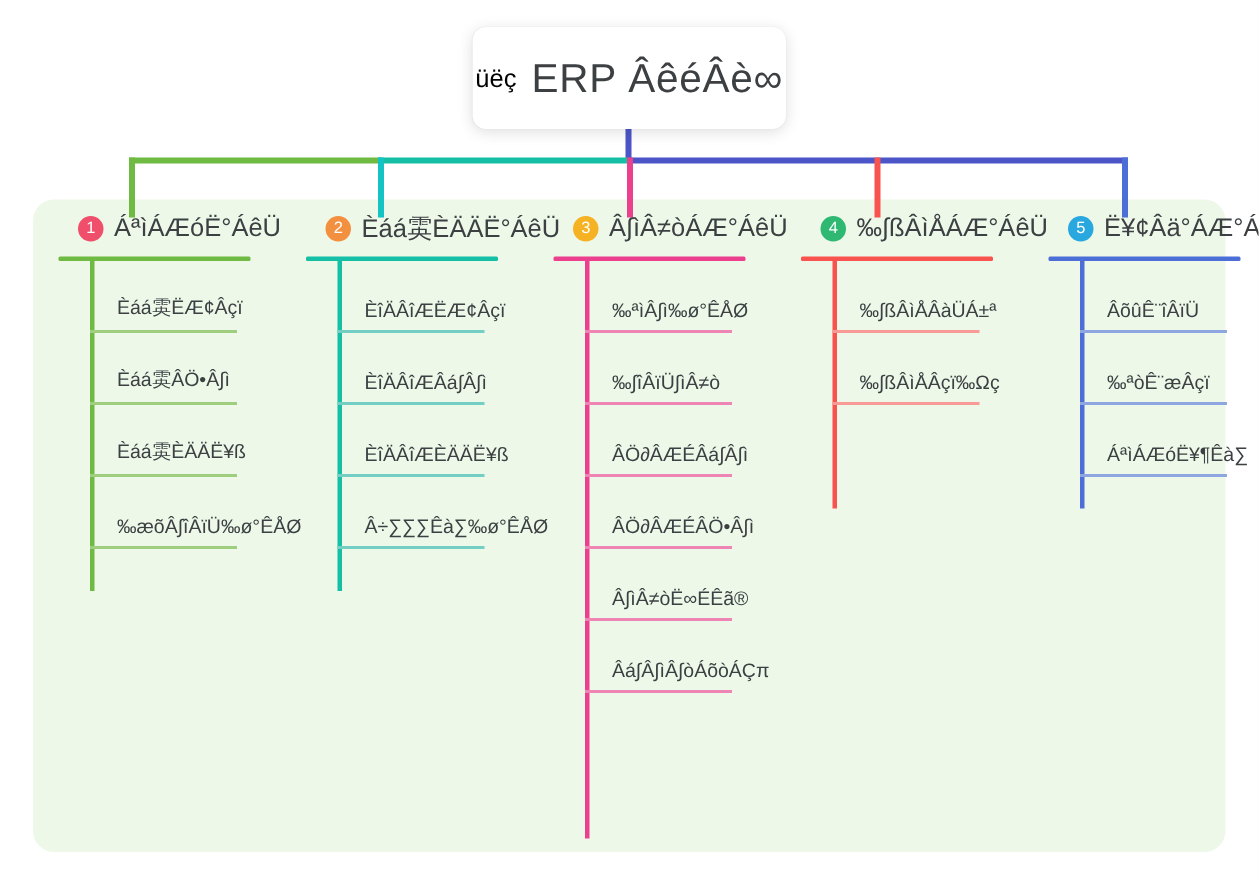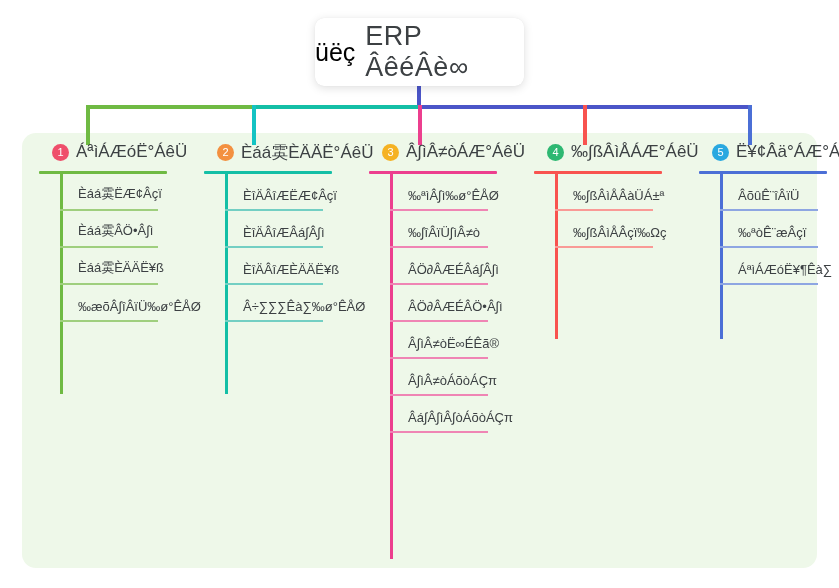--- a/index.html
+++ b/index.html
@@ -16,21 +16,21 @@
     position: absolute;
     left: 315px; top: 18px;
     width: 209px; height: 68px;
     background: #ffffff;
     border-radius: 9px;
     box-shadow: 0 2px 10px rgba(0,0,0,0.13), 0 0 1px rgba(0,0,0,0.08);
     display: flex; align-items: center; justify-content: center;
     gap: 10px;
     z-index: 5;
   }
-  .title-emoji { font-size: 25px; line-height: 1; }
+  .title-emoji { font-size: 17px; line-height: 1; }
   .title-text {
     font-size: 27px; color: #3c4043; letter-spacing: 0.5px;
     font-weight: 400;
   }
 
   
   .conn { position: absolute; z-index: 2; }
   .conn-v-root { left: 417px; top: 86px; width: 4px; height: 22px; background: #4b55c8; }
   .hbar { position: absolute; top: 105px; height: 4px; }
   .hbar-green { left: 86px;  width: 168px; background: #6fba43; }
@@ -72,21 +72,21 @@
     text-align: center; flex: 0 0 auto; font-weight: 400;
   }
   .col-title { font-size: 17px; color: #3c4043; white-space: nowrap; }
   .head-rule { height: 3px; width: 128px; margin-left: 4px; border-radius: 1px; }
 
   .col-body { position: relative; margin-left: 4px; padding-top: 0; }
   .spine { position: absolute; left: 21px; top: 0; width: 3px; }
   .item {
     position: relative;
     margin-left: 21px;
-    height: 37px;
+    height: 48px;
   }
   .item-label {
     position: absolute; left: 18px; bottom: 8px;
     font-size: 13px; color: #3c4043; white-space: nowrap;
   }
   .item-rule {
     position: absolute; left: 0; bottom: 0;
     height: 2px; width: 98px;
   }
   .item-rule.wide { width: 120px; }
@@ -188,24 +188,20 @@
           </div>
           <div class="item">
             <span class="item-label">ÂÖ∂ÂÆÉÂÖ•Â∫ì</span>
             <div class="item-rule" style="background: rgb(239, 133, 180);"></div>
           </div>
           <div class="item">
             <span class="item-label">Â∫ìÂ≠òË∞ÉÊã®</span>
             <div class="item-rule" style="background: rgb(239, 133, 180);"></div>
           </div>
           <div class="item">
-            <span class="item-label">Â∫ìÂ≠òÁõòÁÇπ</span>
-            <div class="item-rule" style="background: rgb(239, 133, 180);"></div>
-          </div>
-          <div class="item">
             <span class="item-label">Âá∫Â∫ìÂ∫òÁõòÁÇπ</span>
             <div class="item-rule" style="background: rgb(239, 133, 180);"></div>
           </div>
         </div>
       </div>
       <div class="col col-3">
         <div class="col-head">
           <span class="badge" style="background: rgb(46, 184, 114);">4</span>
           <span class="col-title">‰∫ßÂìÅÁÆ°ÁêÜ</span>
         </div>

